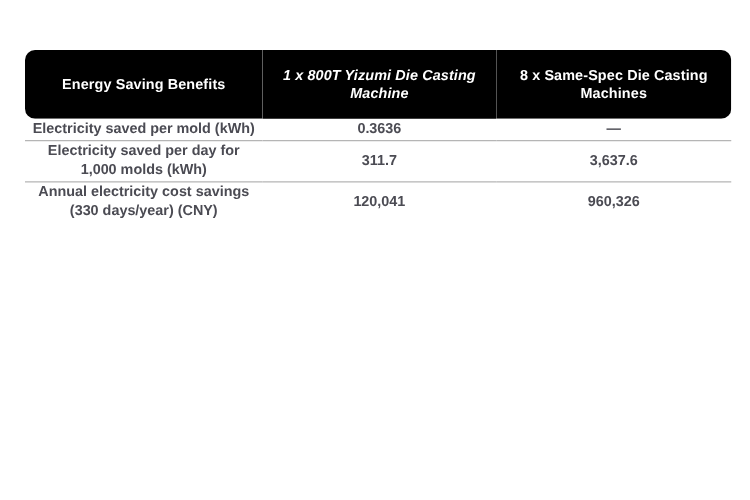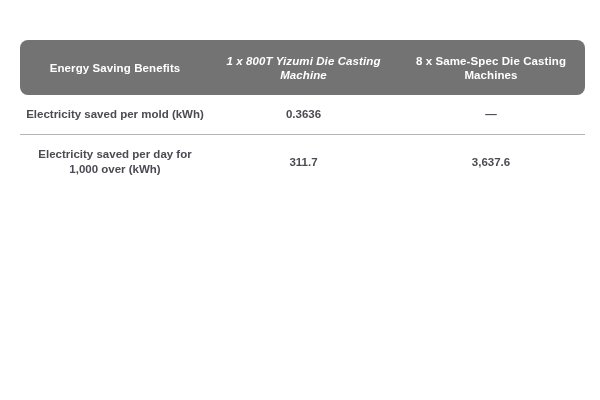--- a/index.html
+++ b/index.html
@@ -22,21 +22,21 @@
   }
 
   table.energy-table {
     width: 565px;
     border-collapse: collapse;
     table-layout: fixed;
   }
 
   
   thead tr.header-row {
-    background: #737373;
+    background: #000000;
   }
   thead th {
     color: #ffffff;
     font-size: 11.5px;
     font-weight: bold;
     line-height: 14px;
     text-align: center;
     vertical-align: middle;
     padding: 0;
     height: 55px;
@@ -57,21 +57,21 @@
   }
   tbody tr.data-row:last-child {
     border-bottom: none;
   }
   tbody td {
     font-size: 11.5px;
     color: #4b4b53;
     line-height: 15px;
     vertical-align: middle;
     text-align: center;
-    padding: 12px 6px;
+    padding: 1px 6px;
     border: none;
   }
   tbody td.cell-label {
     font-weight: bold;
   }
   tbody td.cell-value {
     font-weight: bold;
   }
   .dash {
     font-weight: bold;
@@ -97,19 +97,24 @@
       </tr>
     </thead>
     <tbody>
       <tr class="data-row">
         <td class="cell-label">Electricity saved per mold
 (kWh)</td>
         <td class="cell-value">0.3636</td>
         <td class="cell-value dash">—</td>
       </tr>
       <tr class="data-row">
-        <td class="cell-label">Electricity saved per day for 1,000 over (kWh)</td>
+        <td class="cell-label">Electricity saved per day for 1,000 molds (kWh)</td>
         <td class="cell-value">311.7</td>
         <td class="cell-value">3,637.6</td>
+      </tr>
+      <tr class="data-row">
+        <td class="cell-label">Annual electricity cost savings (330 days/year) (CNY)</td>
+        <td class="cell-value">120,041</td>
+        <td class="cell-value">960,326</td>
       </tr>
     </tbody>
   </table>
 </div>
 
 </body></html>

